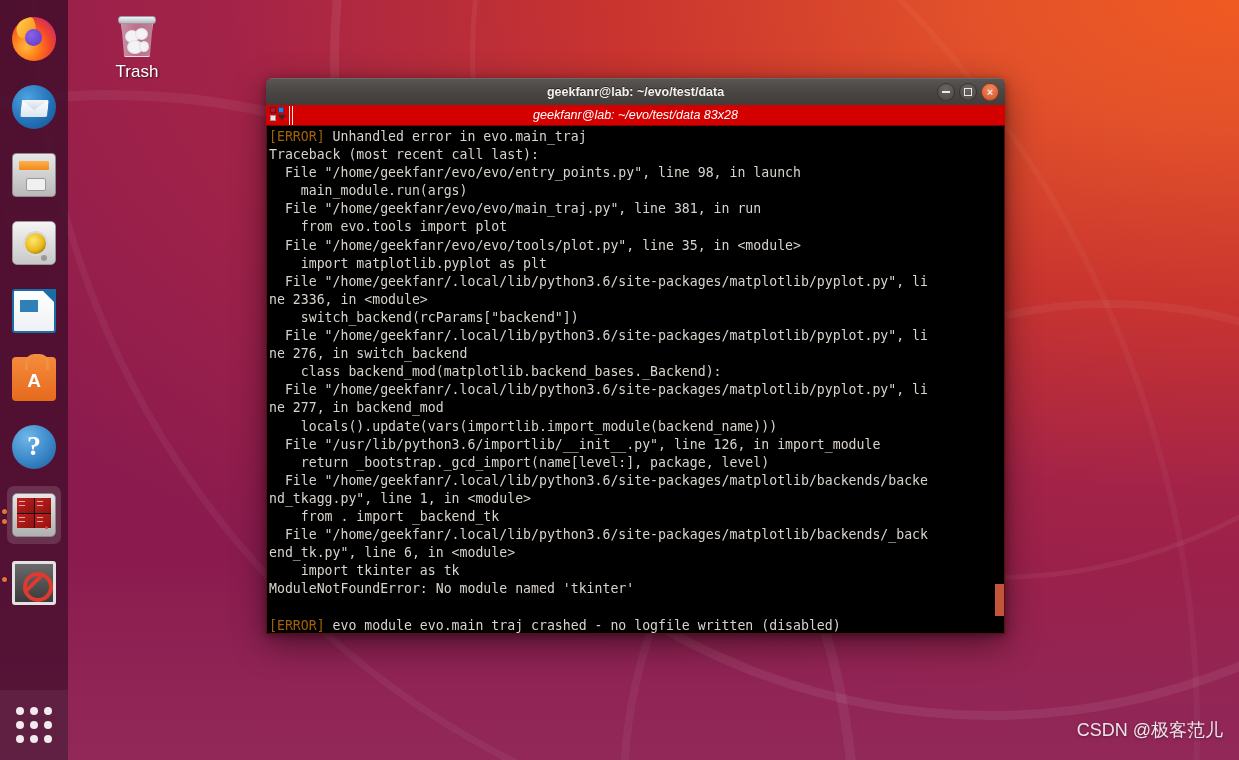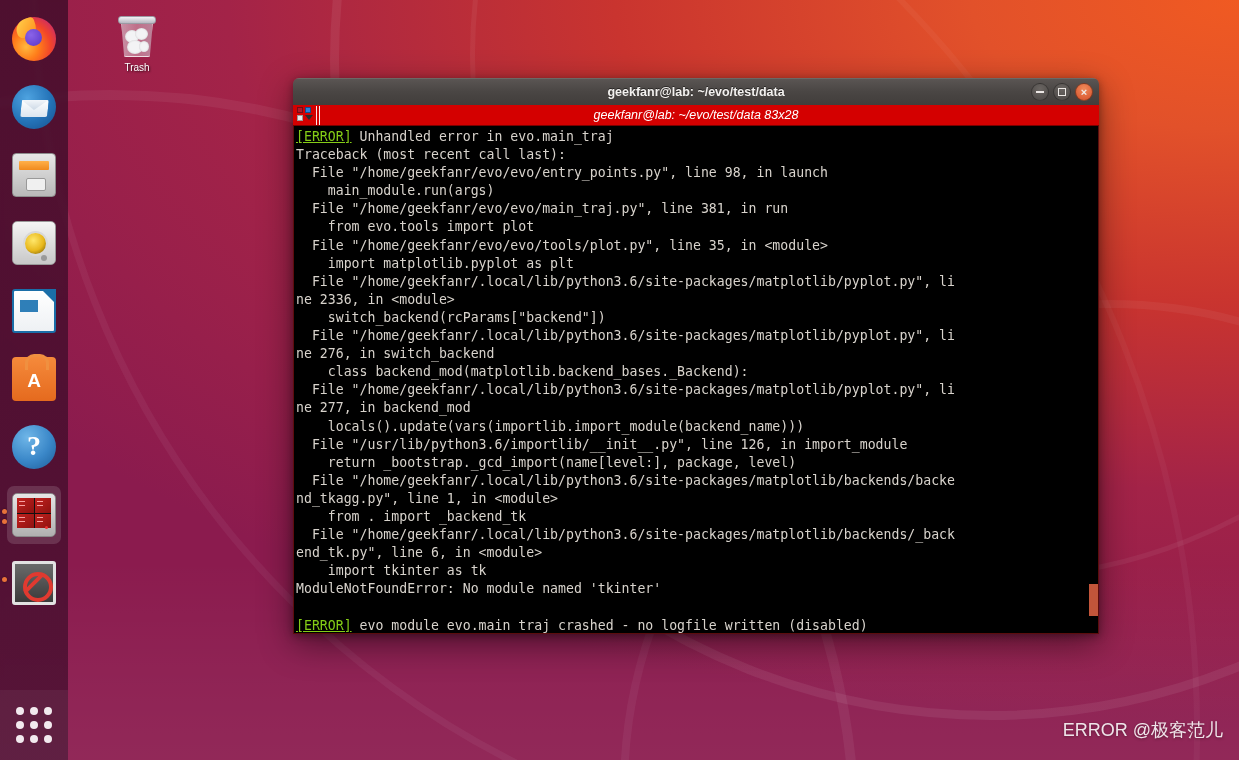--- a/index.html
+++ b/index.html
@@ -170,28 +170,28 @@
     position:absolute; background:#f3f3f5; border-radius:50%;
     box-shadow: inset 0 0 2px rgba(0,0,0,0.18);
   }
   .tw1 { left:7px; top:16px; width:14px; height:13px; }
   .tw2 { left:17px; top:14px; width:13px; height:12px; }
   .tw3 { left:9px; top:26px; width:16px; height:14px; }
   .tw4 { left:21px; top:27px; width:10px; height:11px; }
   #trash-label {
     margin-top: 4px;
     color: #ffffff;
-    font-size: 10px;
+    font-size: 17px;
     text-shadow: 1px 1px 2px rgba(0,0,0,0.65);
   }
 
   
   #terminal-window {
-    position: absolute; left: 293px; top: 78px;
-    width: 806px; height: 556px;
+    position: absolute; left: 266px; top: 78px;
+    width: 739px; height: 556px;
     z-index: 20;
     box-shadow: 0 10px 34px rgba(0,0,0,0.45), 0 2px 8px rgba(0,0,0,0.35);
     border-radius: 6px 6px 0 0;
     overflow: hidden;
   }
   #titlebar {
     position: relative;
     height: 27px;
     background: linear-gradient(to bottom, #5a5553 0%, #4a4644 48%, #413d3b 100%);
     border-top: 1px solid #6d6865;
@@ -259,21 +259,21 @@
   }
   #term-text {
     margin: 0;
     color: #d8d3cc;
     font-family: "DejaVu Sans Mono", "Liberation Mono", monospace;
     font-size: 13.2px;
     line-height: 18.1px;
     white-space: pre;
     letter-spacing: 0px;
   }
-  .err { color: #84cc16; text-decoration: underline; }
+  .err { color: #a16207; }
   #term-scrollbar {
     position: absolute; right: 0; top: 0; width: 9px; height: 100%;
     background: #000;
   }
   #term-thumb {
     position: absolute; right: 0; width: 9px;
     top: 458px; height: 32px;
     background: #c2553a;
   }
 
@@ -432,14 +432,14 @@
     import tkinter as tk
 ModuleNotFoundError: No module named 'tkinter'
 
 <span class="err">[ERROR]</span> evo module evo.main_traj crashed - no logfile written (disabled)</pre>
       <div id="term-scrollbar">
         <div id="term-thumb"></div>
       </div>
     </div>
   </div>
 
-  <div id="watermark">ERROR @极客范儿</div>
+  <div id="watermark">CSDN @极客范儿</div>
 </div>
 
 </body></html>

